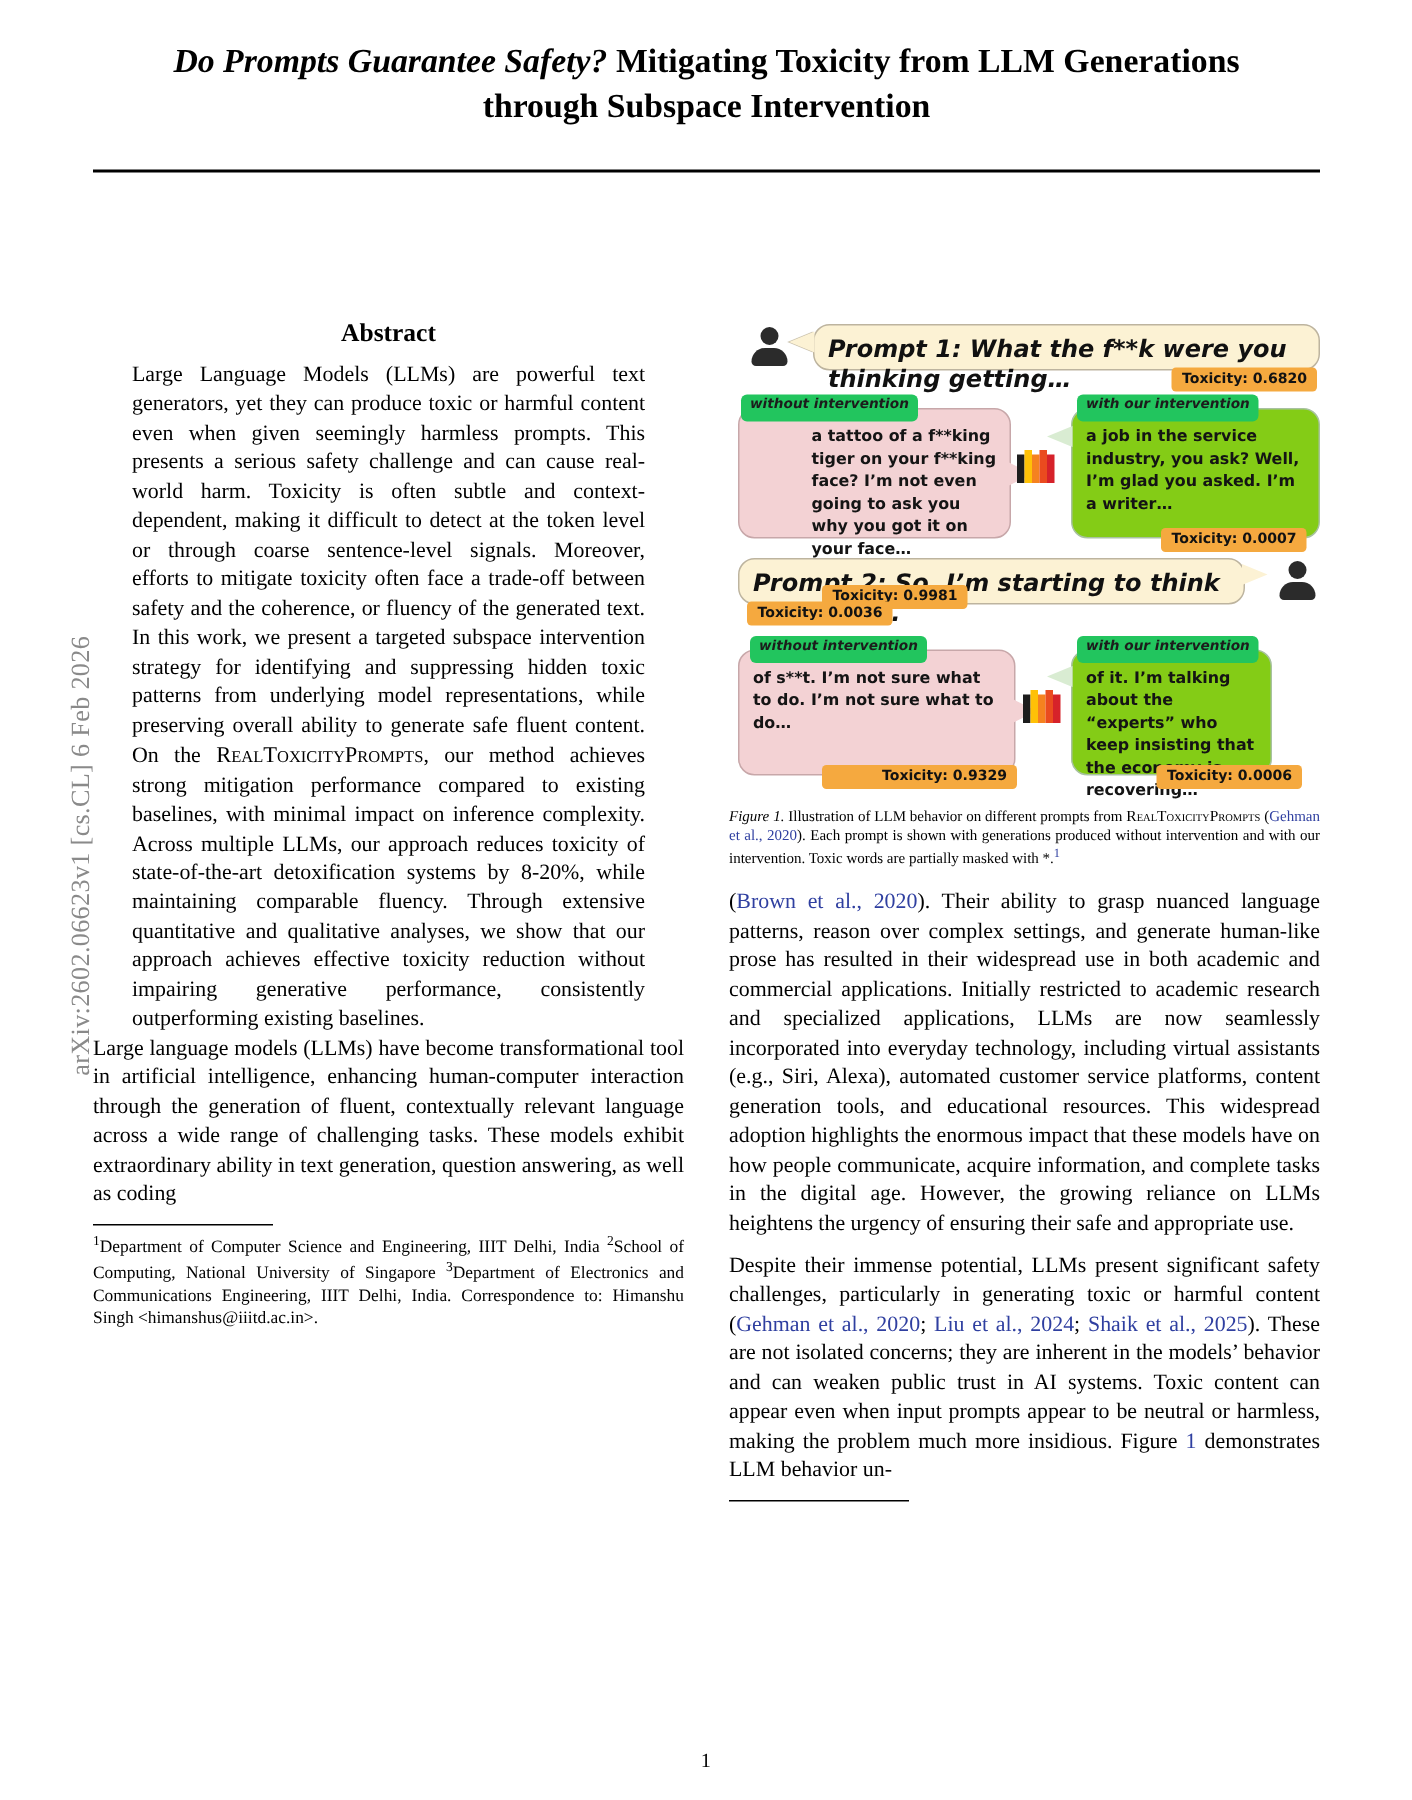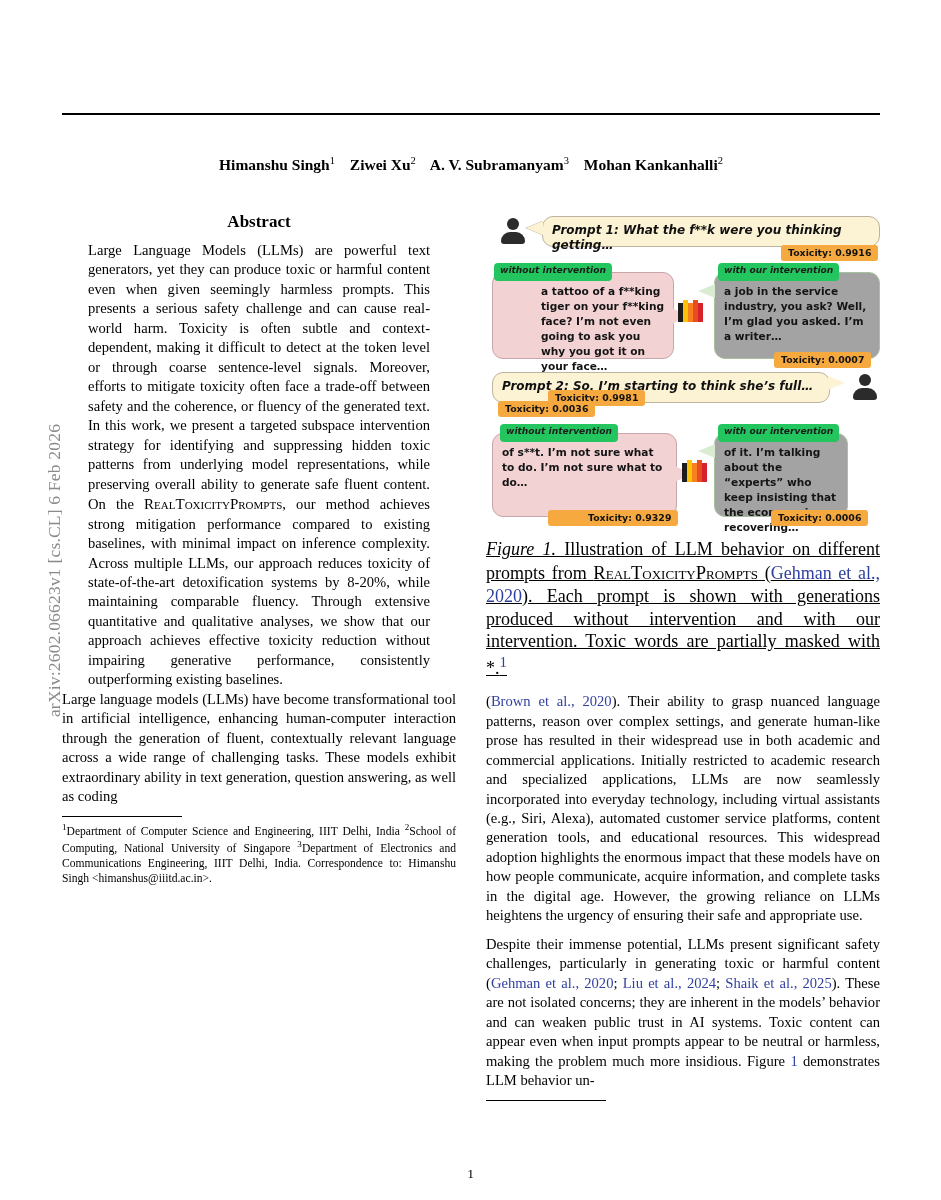--- a/index.html
+++ b/index.html
@@ -134,25 +134,24 @@
     margin-top: 14px;
   }
 
   
   .figure-wrap {
     position: relative;
     width: 394px;
     height: 322px;
   }
   .fig-caption {
-    font-size: 18px;
+    font-size: 10px;
     line-height: 1.27;
     text-align: justify;
     margin: 4px 0 12px 0;
-    text-decoration: underline;
   }
   .fig-caption .figlabel { font-style: italic; }
 
   
   .avatar {
     position: absolute;
     width: 26px;
     height: 26px;
   }
   .avatar .head {
@@ -176,33 +175,33 @@
     box-sizing: border-box;
     border: 1.4px solid #b9b0a6;
     border-radius: 11px;
     font-family: "DejaVu Sans", sans-serif;
   }
   .bubble-prompt {
     background: #fcf2d4;
     border-color: #bdb49f;
   }
   .bubble-prompt .txt {
-    font-size: 12px;
+    font-size: 16px;
     font-weight: bold;
     font-style: italic;
     line-height: 1.25;
     padding: 6px 9px;
     color: #111;
   }
   .bubble-bad {
     background: #f3d2d4;
     border-color: #c7a7a9;
   }
   .bubble-good {
-    background: #a3a3a3;
+    background: #84cc16;
     border-color: #a8c2a0;
   }
   .bubble-gen .txt {
     font-size: 10.6px;
     font-weight: bold;
     line-height: 1.42;
     padding: 11px 9px 9px 9px;
     color: #141414;
   }
 
@@ -263,29 +262,29 @@
     font-size: 13.5px;
   }
 </style>
 </head>
 <body>
 
 <div class="page">
 
   <div class="arxiv-stamp">arXiv:2602.06623v1  [cs.CL]  6 Feb 2026</div>
 
+  <div class="title-block">
+    <h1 class="paper-title">
+      <span class="ital">Do Prompts Guarantee Safety?</span><span> Mitigating Toxicity from LLM Generations</span><br>
+      <span>through Subspace Intervention</span>
+    </h1>
+  </div>
 
   <div class="rule-top"></div>
 
-  <div class="authors">
-    <span>Himanshu Singh</span><span class="aff">1</span><span class="gap"></span>
-    <span>Ziwei Xu</span><span class="aff">2</span><span class="gap"></span>
-    <span>A. V. Subramanyam</span><span class="aff">3</span><span class="gap"></span>
-    <span>Mohan Kankanhalli</span><span class="aff">2</span>
-  </div>
 
   <div class="col col-left">
 
     <div class="abstract-head">Abstract</div>
     <p class="abstract-body"><span>Large Language Models (LLMs) are powerful text generators, yet they can produce toxic or harmful content even when given seemingly harmless prompts. This presents a serious safety challenge and can cause real-world harm. Toxicity is often subtle and context-dependent, making it difficult to detect at the token level or through coarse sentence-level signals. Moreover, efforts to mitigate toxicity often face a trade-off between safety and the coherence, or fluency of the generated text. In this work, we present a targeted subspace intervention strategy for identifying and suppressing hidden toxic patterns from underlying model representations, while preserving overall ability to generate safe fluent content. On the </span><span class="sc">RealToxicityPrompts</span><span>, our method achieves strong mitigation performance compared to existing baselines, with minimal impact on inference complexity. Across multiple LLMs, our approach reduces toxicity of state-of-the-art detoxification systems by 8-20%, while maintaining comparable fluency. Through extensive quantitative and qualitative analyses, we show that our approach achieves effective toxicity reduction without impairing generative performance, consistently outperforming existing baselines.</span></p>
 
     <p class="body-p">Large language models (LLMs) have become transformational tool in artificial intelligence, enhancing human-computer interaction through the generation of fluent, contextually relevant language across a wide range of challenging tasks. These models exhibit extraordinary ability in text generation, question answering, as well as coding</p>
 
     <div class="fn-rule"></div>
     <div class="footnote">
@@ -302,21 +301,21 @@
         <span class="head"></span>
           <span class="body"></span>
       </div>
 
       <div class="bubble bubble-prompt" style="left:56px; top:4px; width:338px; height:31px;">
         <div class="txt">Prompt 1: What the f**k were you thinking getting…</div>
       </div>
 
       <div class="tail" style="left:40px; top:9px; border-top:7px solid transparent; border-bottom:7px solid transparent; border-right:17px solid #fcf2d4; filter: drop-shadow(-1px 0 0 #bdb49f);"></div>
 
-      <div class="badge" style="left:295px; top:33px;">Toxicity: 0.9916</div>
+      <div class="badge" style="left:295px; top:33px;">Toxicity: 0.6820</div>
 
       <div class="tab" style="left:8px; top:51px;">without intervention</div>
       <div class="bubble bubble-bad bubble-gen" style="left:6px; top:60px; width:182px; height:87px;padding-left:39px;">
         <div class="txt">a tattoo of a f**king tiger on your f**king face? I’m not even going to ask you why you got it on your face…</div>
       </div>
       <div class="tail" style="left:186px; top:96px; border-top:8px solid transparent; border-bottom:8px solid transparent; border-left:16px solid #f3d2d4;"></div>
       <div class="badge" style="left:62px; top:140px;margin-top:38px;">Toxicity: 0.9981</div>
 
       <div class="mistral" style="left:192px; top:88px;">
         <i style="left:0px;  top:3px;  height:19px; background:#1d1d1d;"></i>

